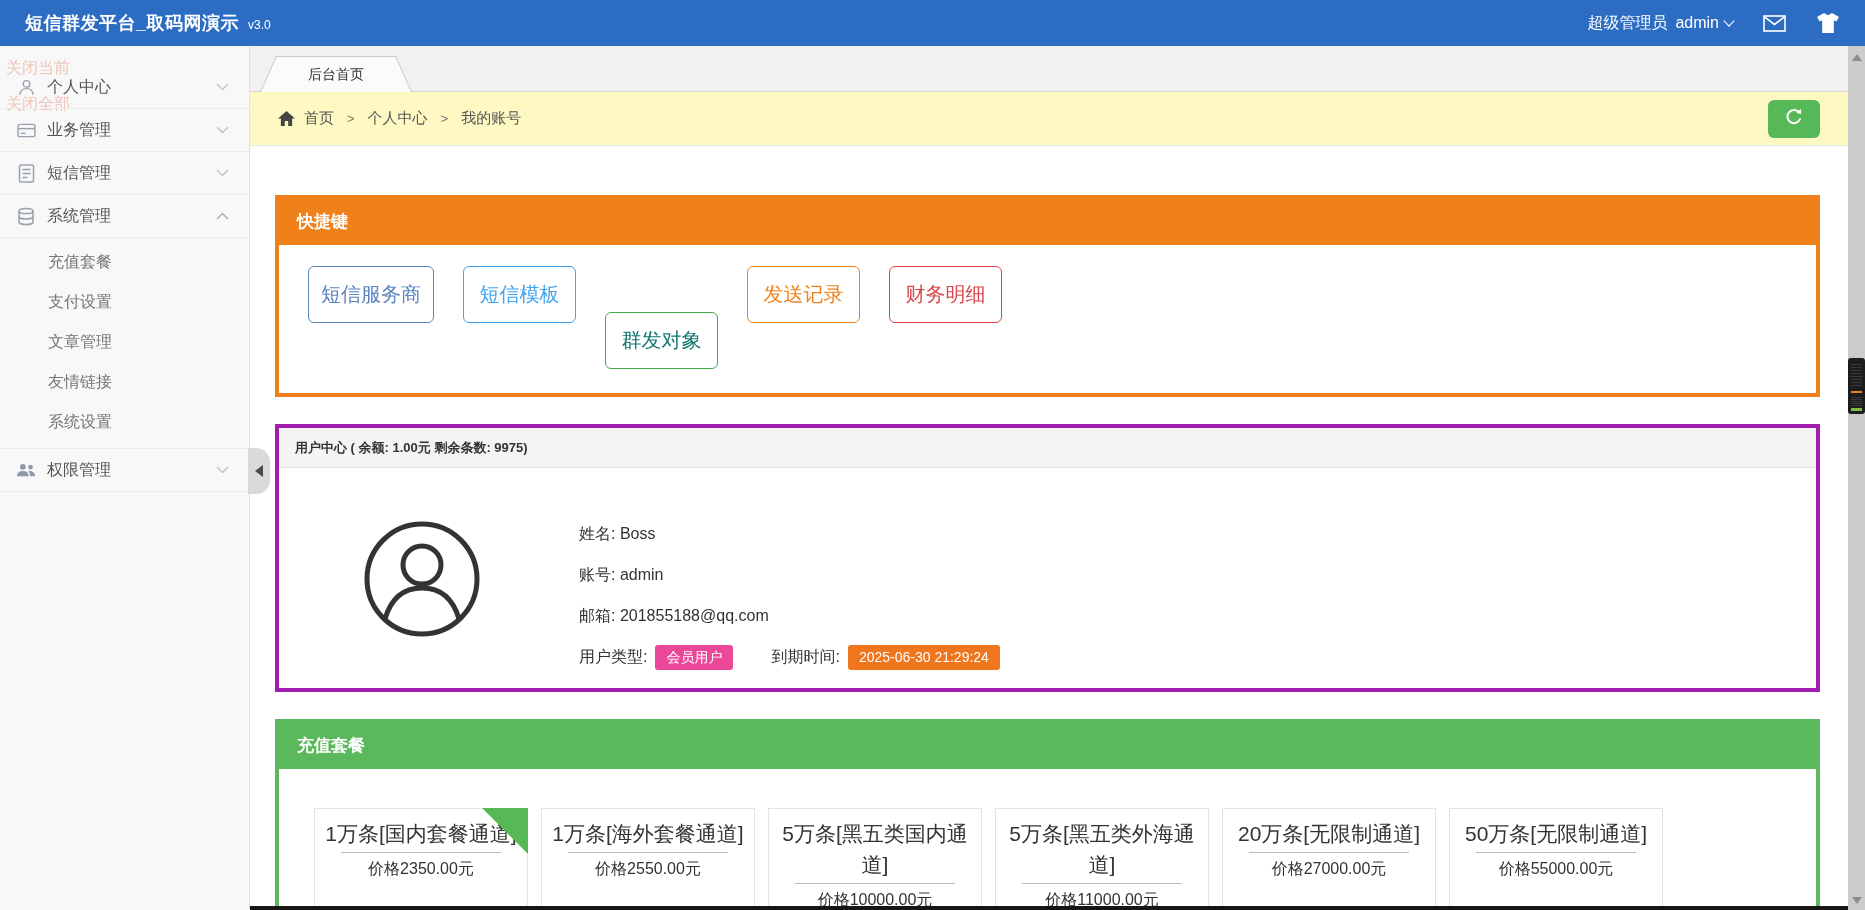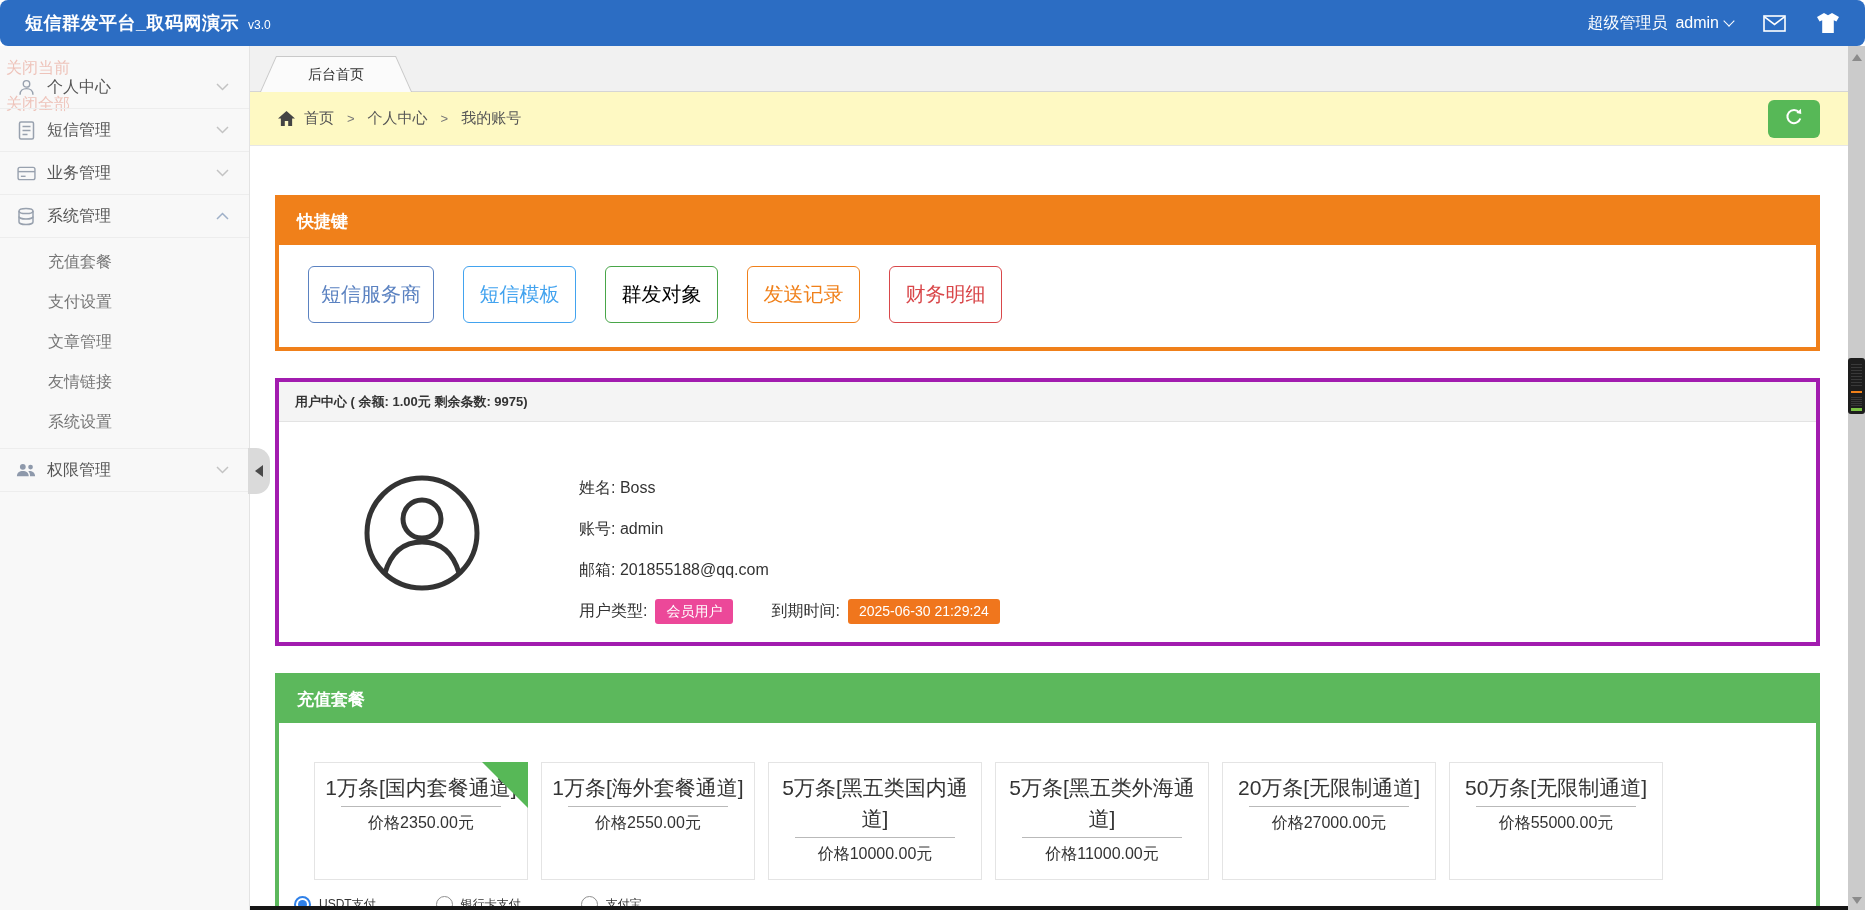--- a/index.html
+++ b/index.html
@@ -1,21 +1,21 @@
 <!DOCTYPE html>
 <html><head>
 <meta charset="utf-8">
 <style>
   * { margin:0; padding:0; box-sizing:border-box; }
   html,body { width:1865px; height:910px; overflow:hidden; }
   body { position:relative; font-family:"Liberation Sans","DejaVu Sans",sans-serif; background:#fff; color:#333; }
 
   
   .topbar { position:absolute; left:0; top:0; width:1865px; height:46px; background:#2c6dc3;
-            display:flex; align-items:center; padding:0 25px; color:#fff;border-radius:8px; }
+            display:flex; align-items:center; padding:0 25px; color:#fff; }
   .topbar .title { font-size:18px; font-weight:bold; letter-spacing:.5px; }
   .topbar .version { font-size:12px; margin-left:9px; margin-top:4px; }
   .topbar .spacer { flex:1; }
   .topbar .role { font-size:16px; margin-right:8px; }
   .topbar .user { font-size:16px; display:flex; align-items:center; cursor:pointer; margin-right:30px; }
   .caret-down { display:inline-block; width:8px; height:8px; border-right:1.5px solid #fff; border-bottom:1.5px solid #fff;
                 transform:rotate(45deg); margin-left:6px; margin-top:-4px; }
   .top-icon { margin-right:30px; display:flex; align-items:center; cursor:pointer; }
   .top-icon:last-child { margin-right:0; }
 
@@ -158,44 +158,44 @@
     <span>个人中心</span>
     <span class="chev">
         <svg width="13" height="8">
           <polyline points="1,1 6.5,6.5 12,1" stroke="#c3c3c3" fill="none" stroke-width="1.5"></polyline>
         </svg>
       </span>
   </div>
 
   <div class="side-item">
     <span class="mi">
+      <svg width="19" height="15" viewBox="0 0 20 16" fill="none" stroke="#98a1ae" stroke-width="1.5">
+          <rect x="1" y="1.5" width="18" height="13" rx="2"></rect>
+          <line x1="1" y1="6" x2="19" y2="6"></line>
+          <line x1="4" y1="11" x2="9" y2="11"></line>
+        </svg>
+    </span>
+    <span>业务管理</span>
+    <span class="chev">
+        <svg width="13" height="8">
+          <polyline points="1,1 6.5,6.5 12,1" stroke="#c3c3c3" fill="none" stroke-width="1.5"></polyline>
+        </svg>
+      </span>
+  </div>
+
+  <div class="side-item">
+    <span class="mi">
       <svg width="17" height="19" viewBox="0 0 16 19" fill="none" stroke="#98a1ae" stroke-width="1.5">
           <rect x="1" y="1" width="14" height="17" rx="1.5"></rect>
           <line x1="4" y1="5.5" x2="12" y2="5.5"></line>
           <line x1="4" y1="9.5" x2="12" y2="9.5"></line>
           <line x1="4" y1="13.5" x2="9" y2="13.5"></line>
         </svg>
     </span>
     <span>短信管理</span>
-    <span class="chev">
-        <svg width="13" height="8">
-          <polyline points="1,1 6.5,6.5 12,1" stroke="#c3c3c3" fill="none" stroke-width="1.5"></polyline>
-        </svg>
-      </span>
-  </div>
-
-  <div class="side-item">
-    <span class="mi">
-      <svg width="19" height="15" viewBox="0 0 20 16" fill="none" stroke="#98a1ae" stroke-width="1.5">
-          <rect x="1" y="1.5" width="18" height="13" rx="2"></rect>
-          <line x1="1" y1="6" x2="19" y2="6"></line>
-          <line x1="4" y1="11" x2="9" y2="11"></line>
-        </svg>
-    </span>
-    <span>业务管理</span>
     <span class="chev">
         <svg width="13" height="8">
           <polyline points="1,1 6.5,6.5 12,1" stroke="#c3c3c3" fill="none" stroke-width="1.5"></polyline>
         </svg>
       </span>
   </div>
 
   <div class="side-item">
     <span class="mi">
       <svg width="18" height="19" viewBox="0 0 18 19" fill="none" stroke="#98a1ae" stroke-width="1.5">
@@ -273,21 +273,21 @@
     </button>
   </div>
 
   <div class="scrollpane">
 
     <div class="panel panel-shortcut">
       <div class="panel-head" style="background-color: rgb(240, 128, 26);">快捷键</div>
       <div class="shortcut-body">
         <button class="sc-btn" style="color: rgb(91, 130, 193); border-color: rgb(91, 130, 193);">短信服务商</button>
         <button class="sc-btn" style="color: rgb(66, 163, 239); border-color: rgb(66, 163, 239);">短信模板</button>
-        <button class="sc-btn" style="color: #000000; border-color: rgb(73, 166, 73);">群发对象</button>
+        <button class="sc-btn" style="color: #0f766e; border-color: rgb(73, 166, 73); margin-top: 46px;">群发对象</button>
         <button class="sc-btn" style="color: rgb(240, 128, 26); border-color: rgb(240, 128, 26);">发送记录</button>
         <button class="sc-btn" style="color: rgb(217, 71, 74); border-color: rgb(217, 71, 74);">财务明细</button>
       </div>
     </div>
 
     <div class="panel panel-user">
       <div class="user-head">用户中心 ( 余额: 1.00元 剩余条数:  9975)</div>
       <div class="user-body">
         <span class="avatar">
           <svg width="122" height="122" viewBox="0 0 122 122" fill="none" stroke="#333" stroke-width="5">

